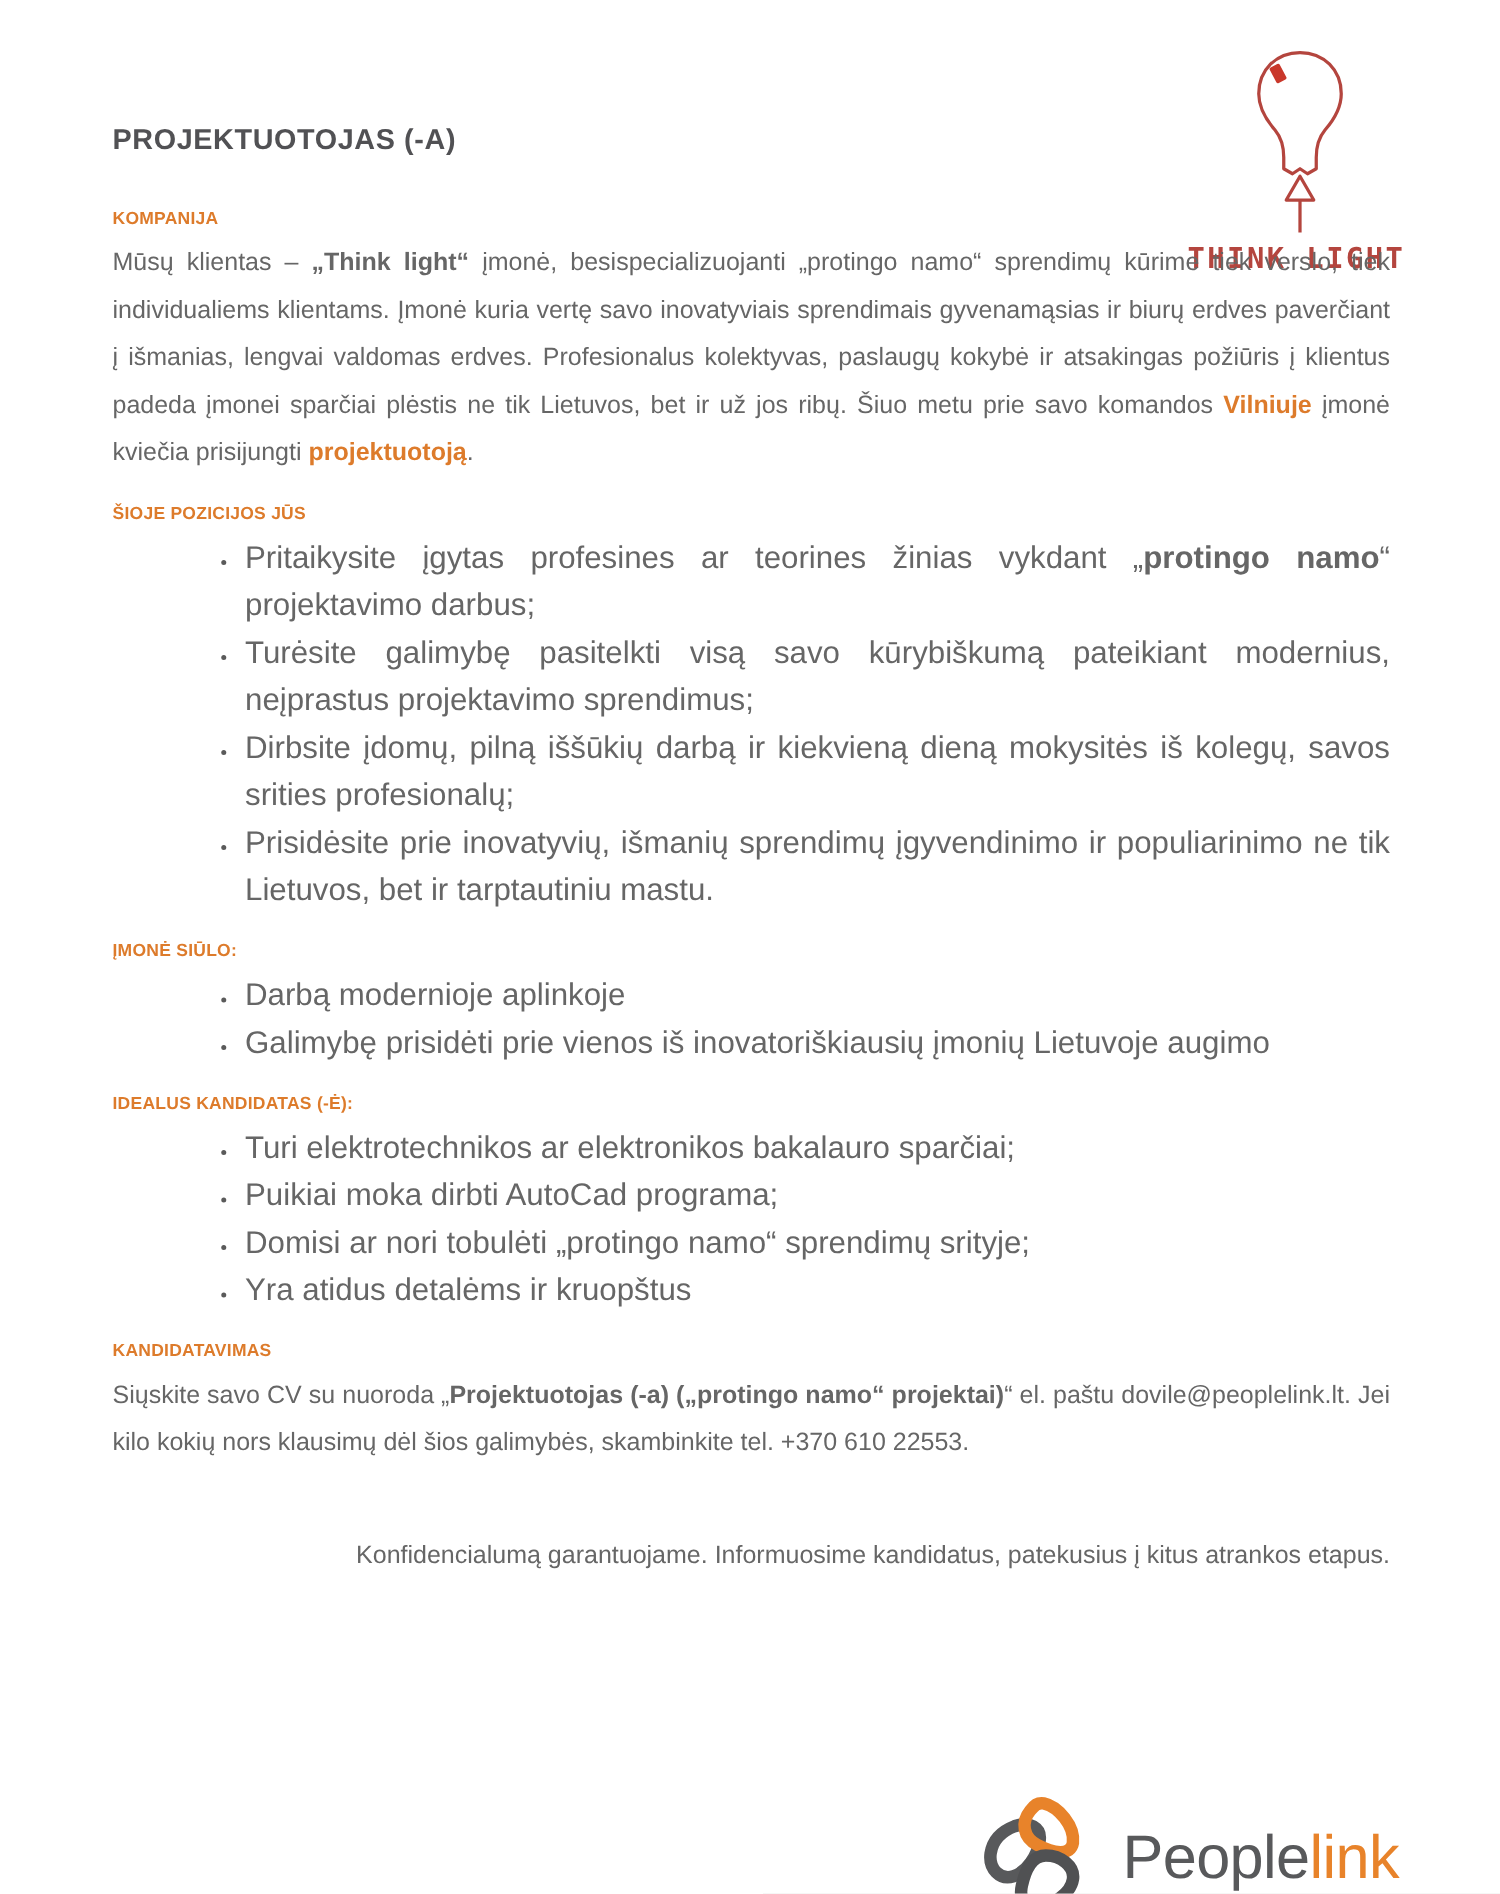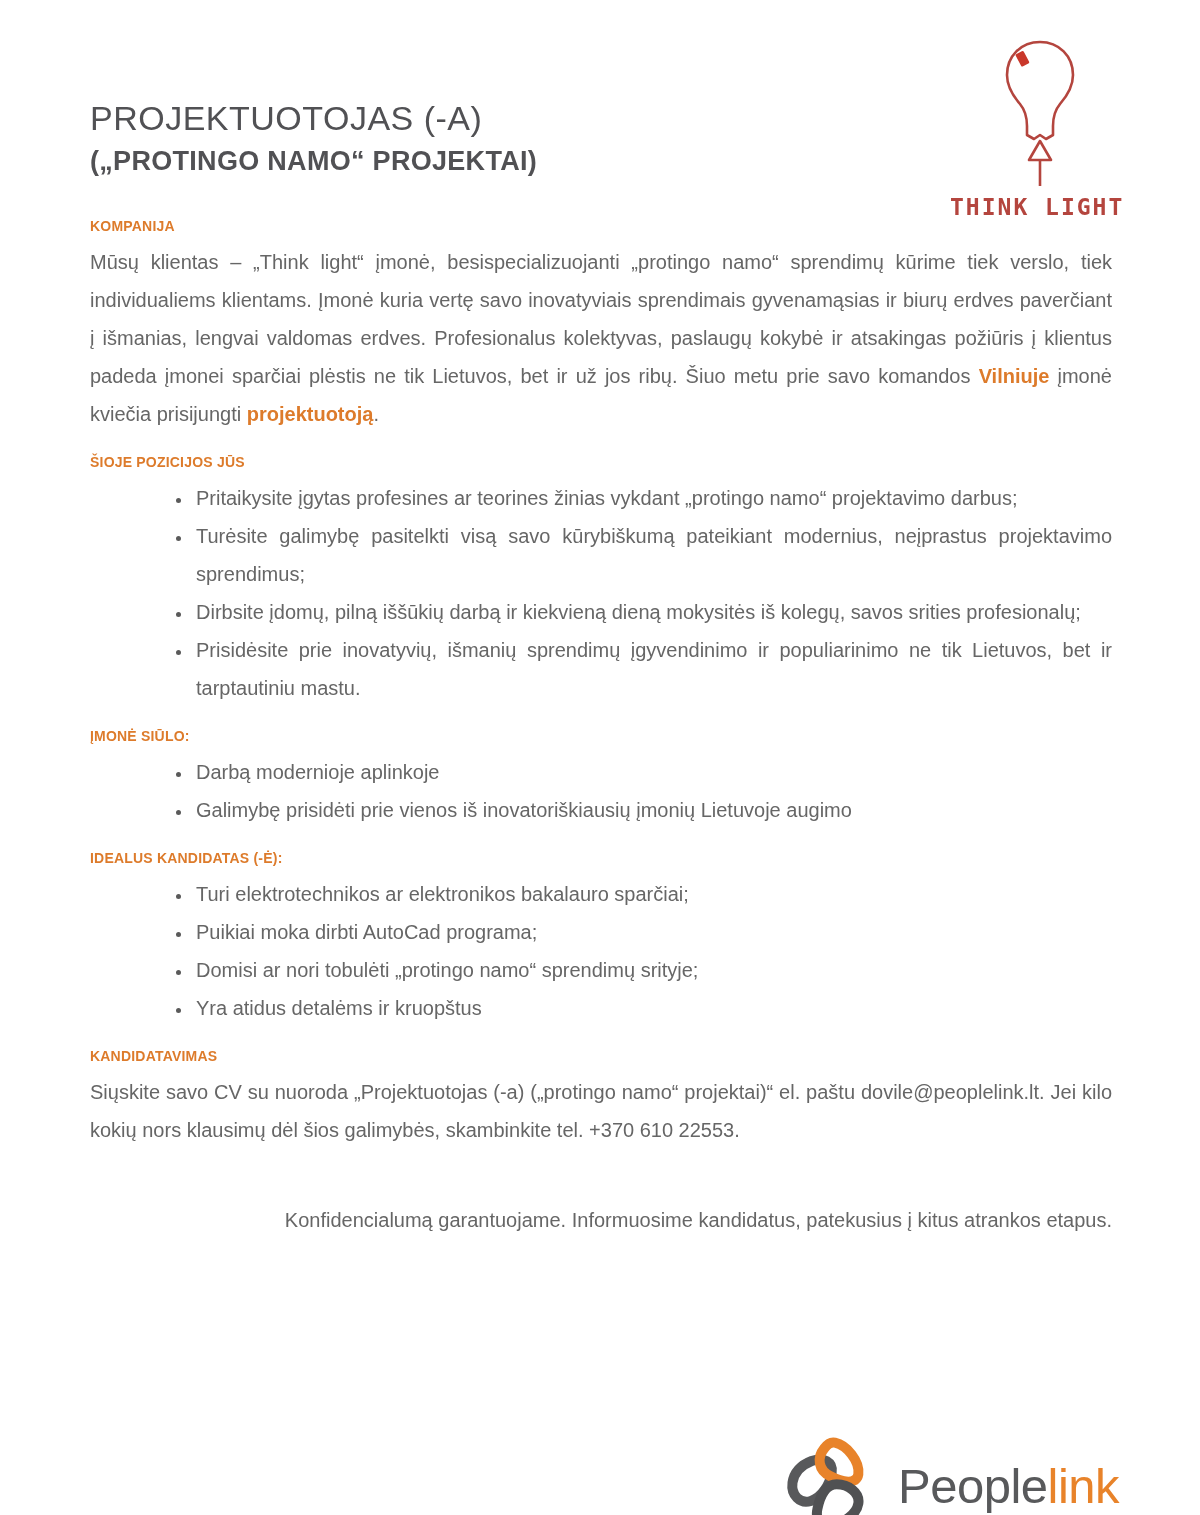--- a/index.html
+++ b/index.html
@@ -4,39 +4,39 @@
 <style>
   html,body{margin:0;padding:0;background:#e9e9e9;}
   .page{
     position:relative;width:1200px;height:1515px;margin:0 auto;
     background:#ffffff;overflow:hidden;
     font-family:"Liberation Sans",sans-serif;
     color:var(--body-gray,#666);
   }
   .content{position:absolute;left:90px;top:0;width:1022px;}
   h1.title{
-    margin:97px 0 0;font-size:34px;line-height:1.25;font-weight:normal;
+    margin:97px 0 0;font-size:23px;line-height:1.25;font-weight:bold;
     color:var(--title-gray,#515154);letter-spacing:.5px;
   }
   h2.subtitle{
     margin:5px 0 0;font-size:27px;line-height:1.25;font-weight:bold;
     color:var(--title-gray,#515154);letter-spacing:.3px;
   }
   h3.sec{
     margin:21px 0 9px;font-size:14px;font-weight:bold;
     color:var(--accent-orange,#dd7b2b);letter-spacing:.2px;
   }
   h3.first{margin-top:40px;}
   p.body{margin:2px 0 0;font-size:20px;line-height:38px;text-align:justify;}
   ul.blist{margin:0 0 2px;padding-left:102px;}
   ul.blist li{
-    font-size:20px;line-height:38px;text-align:justify;padding-left:4px;
+    font-size:25px;line-height:38px;text-align:justify;padding-left:4px;
   }
   ul.blist li::marker{color:#5a5a5a;font-size:15px;}
-  .b{font-weight:normal;}
+  .b{font-weight:bold;}
   .accent{color:var(--accent-orange,#dd7b2b);font-weight:bold;}
   p.conf{margin:52px 0 0;font-size:20px;line-height:38px;text-align:right;}
 
   
   .tl-logo{position:absolute;top:36px;right:70px;width:180px;text-align:left;}
   .tl-logo svg{display:block;margin:0 auto;}
   .tl-text{
     margin-top:6px;font-family:"DejaVu Sans Mono",monospace;font-weight:bold;
     font-size:23px;letter-spacing:2px;white-space:nowrap;
     color:var(--logo-red,#b4453e);
@@ -59,21 +59,20 @@
       <rect x="38" y="16" width="9" height="14" rx="1.5" fill="#c9382b" transform="rotate(-28 42 23)"></rect>
       <path d="M60 105 L49 124 L71 124 Z" fill="none" stroke="#b4453e" stroke-width="2.6" stroke-linejoin="round"></path>
       <line x1="60" y1="124" x2="60" y2="150" stroke="#b4453e" stroke-width="2.6"></line>
     </svg>
     <div class="tl-text">THINK LIGHT</div>
   </div>
 
   <div class="content">
 
     <h1 class="title">PROJEKTUOTOJAS (-A)</h1>
-    <h2 class="subtitle">(„PROTINGO NAMO“ PROJEKTAI)</h2>
 
     <h3 class="sec first">KOMPANIJA</h3>
     <p class="body"><span>Mūsų klientas – </span><span class="b">„Think light“</span><span> įmonė, besispecializuojanti „protingo namo“ sprendimų kūrime tiek verslo, tiek individualiems klientams. Įmonė kuria vertę savo inovatyviais sprendimais gyvenamąsias ir biurų erdves paverčiant į išmanias, lengvai valdomas erdves. Profesionalus kolektyvas, paslaugų kokybė ir atsakingas požiūris į klientus padeda įmonei sparčiai plėstis ne tik Lietuvos, bet ir už jos ribų. Šiuo metu prie savo komandos </span><span class="b accent">Vilniuje</span><span> įmonė kviečia prisijungti </span><span class="b accent">projektuotoją</span><span>.</span></p>
 
     <h3 class="sec">ŠIOJE POZICIJOS JŪS</h3>
     <ul class="blist">
         <li><span>Pritaikysite įgytas profesines ar teorines žinias vykdant „</span><span class="b">protingo namo</span><span>“ projektavimo darbus;</span></li>
         <li><span>Turėsite galimybę pasitelkti visą savo kūrybiškumą pateikiant modernius, neįprastus projektavimo sprendimus;</span></li>
         <li><span>Dirbsite įdomų, pilną iššūkių darbą ir kiekvieną dieną mokysitės iš kolegų, savos srities profesionalų;</span></li>
         <li><span>Prisidėsite prie inovatyvių, išmanių sprendimų įgyvendinimo ir populiarinimo ne tik Lietuvos, bet ir tarptautiniu mastu.</span></li>

